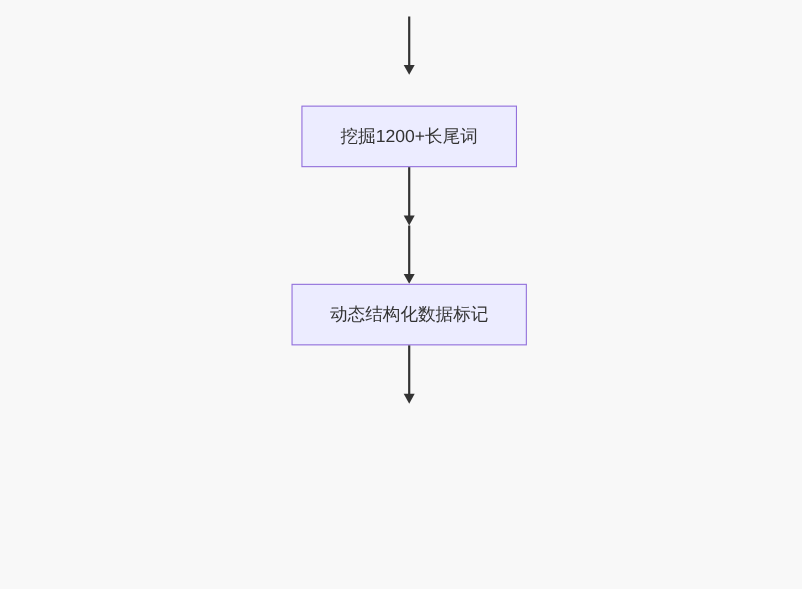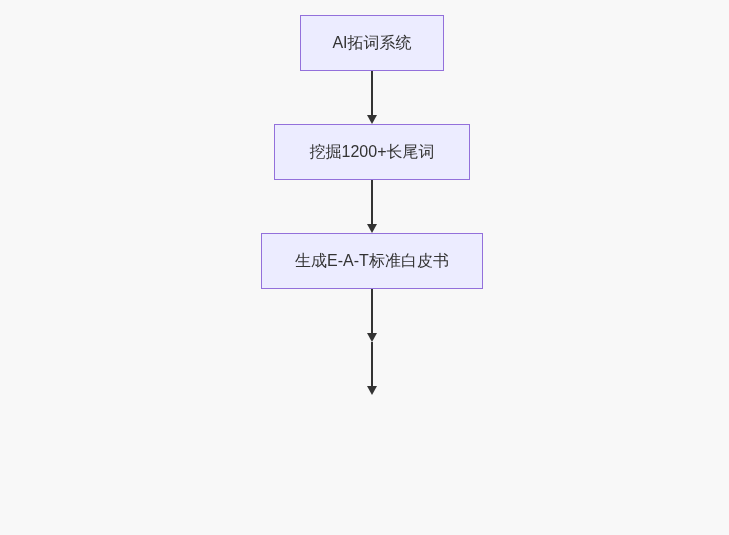--- a/index.html
+++ b/index.html
@@ -31,21 +31,21 @@
     color: #333333;
     font-size: 16px;
     display: flex;
     align-items: center;
     justify-content: center;
     padding: 0 20px;
     white-space: nowrap;
     text-align: center;
   }
   .w1 { min-width: 144px; }
-  .w2 { min-width: 196px; }
+  .w2 { min-width: 196px; margin-top: 28px; }
   .w3 { min-width: 222px; }
   .w4 { min-width: 214px; }
   .w5 { min-width: 233px; }
   .connector {
     height: 53px;
     display: flex;
     flex-direction: column;
     align-items: center;
   }
   .edge-line {
@@ -61,41 +61,40 @@
     border-top: 9px solid #333333;
     margin-top: -1px;
   }
 </style>
 </head>
 <body>
 
 <div class="page">
   <div class="diagram">
 
-    <div class="node w1">AI拓词系统</div>
 
     <div class="connector">
       <div class="edge-line"></div>
       <div class="arrowhead"></div>
     </div>
 
     <div class="node w2">挖掘1200+长尾词</div>
 
     <div class="connector">
       <div class="edge-line"></div>
       <div class="arrowhead"></div>
     </div>
 
-    <div class="node w3">生成E-A-T标准白皮书</div>
 
     <div class="connector">
       <div class="edge-line"></div>
       <div class="arrowhead"></div>
     </div>
 
+    <div class="node w4">动态结构化数据标记</div>
 
     <div class="connector">
       <div class="edge-line"></div>
       <div class="arrowhead"></div>
     </div>
 
 
   </div>
 </div>
 

